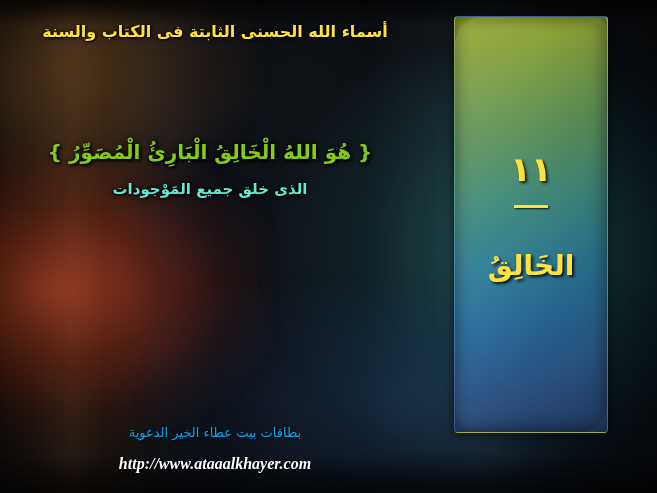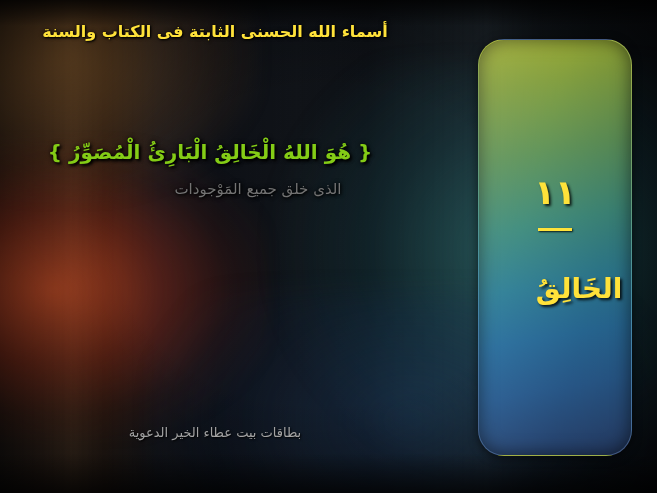--- a/index.html
+++ b/index.html
@@ -146,72 +146,70 @@
     text-shadow: 0 0 5px rgba(0,0,0,0.95), 2px 2px 3px #000;
   }
   .verse-sub {
     position: absolute;
     top: 180px;
     left: 0;
     width: 420px;
     text-align: center;
     direction: rtl;
     font-size: 15px;
-    font-weight: normal;
-    color: #737373;
+    font-weight: bold;
+    color: #5eead4;
     text-shadow: 0 0 5px rgba(0,0,0,0.95), 1px 1px 3px #000;
-    padding-left: 48px;
   }
   .credit {
     position: absolute;
     top: 425px;
     left: 0;
     width: 430px;
     text-align: center;
     direction: rtl;
     font-size: 13px;
-    color: #a3a3a3;
+    color: #0ea5e9;
     text-shadow: 1px 1px 2px #000;
   }
   .url {
     position: absolute;
     top: 455px;
     left: 0;
     width: 430px;
     text-align: center;
     font-family: "Liberation Serif", serif;
     font-size: 16px;
     font-weight: bold;
     font-style: italic;
     color: #ffffff;
     text-shadow: 1px 1px 2px #000;
   }
 
   
   .panel {
     position: absolute;
     left: 454px;
-    top: 39px;
+    top: 16px;
     width: 152px;
     height: 415px;
-    border-radius: 26px;
+    border-radius: 4px;
     background:
       linear-gradient(170deg,
         #9aa82a 0%,
         #7f9c3a 12%,
         #5d9257 28%,
         #3f8c7c 44%,
         #2f7f96 58%,
         #2a6f9e 70%,
         #2b5f94 82%,
         #2b4f80 92%,
         #28406d 100%);
     box-shadow: 0 0 18px rgba(0,0,0,0.55) inset, 0 2px 10px rgba(0,0,0,0.6);
     border: 1px solid rgba(255,255,255,0.12);
-    margin-left: 24px;
   }
   .panel-sheen {
     position: absolute;
     inset: 0;
     border-radius: 26px;
     background: linear-gradient(105deg,
       rgba(255,255,255,0.12) 0%,
       rgba(255,255,255,0.03) 35%,
       rgba(0,0,0,0.10) 70%,
       rgba(0,0,0,0.18) 100%);
@@ -244,21 +242,20 @@
     position: absolute;
     top: 232px;
     left: 0;
     width: 100%;
     text-align: center;
     direction: rtl;
     font-size: 28px;
     font-weight: bold;
     color: #ffe23a;
     text-shadow: 2px 2px 3px rgba(0,0,0,0.85);
-    padding-left: 24px;
   }
 </style>
 </head>
 <body>
 
 <div id="card">
 
   <div class="bg-base"></div>
   <div class="bg-vstreak"></div>
   <div class="glow-orange-top"></div>
@@ -268,20 +265,21 @@
   <div class="vignette"></div>
   <div class="edge-dark-top"></div>
   <div class="edge-dark-bottom"></div>
 
   <div class="title">أسماء الله الحسنى الثابتة فى الكتاب والسنة</div>
 
   <div class="verse">{ هُوَ اللهُ الْخَالِقُ الْبَارِئُ الْمُصَوِّرُ }</div>
   <div class="verse-sub">الذى خلق جميع المَوْجودات</div>
 
   <div class="credit">بطاقات بيت عطاء الخير الدعوية</div>
+  <div class="url">http://www.ataaalkhayer.com</div>
 
   <div class="panel">
     <div class="panel-sheen"></div>
     <div class="panel-number">١١</div>
     <div class="panel-rule"></div>
     <div class="panel-name">الخَالِقُ</div>
   </div>
 
 </div>
 

